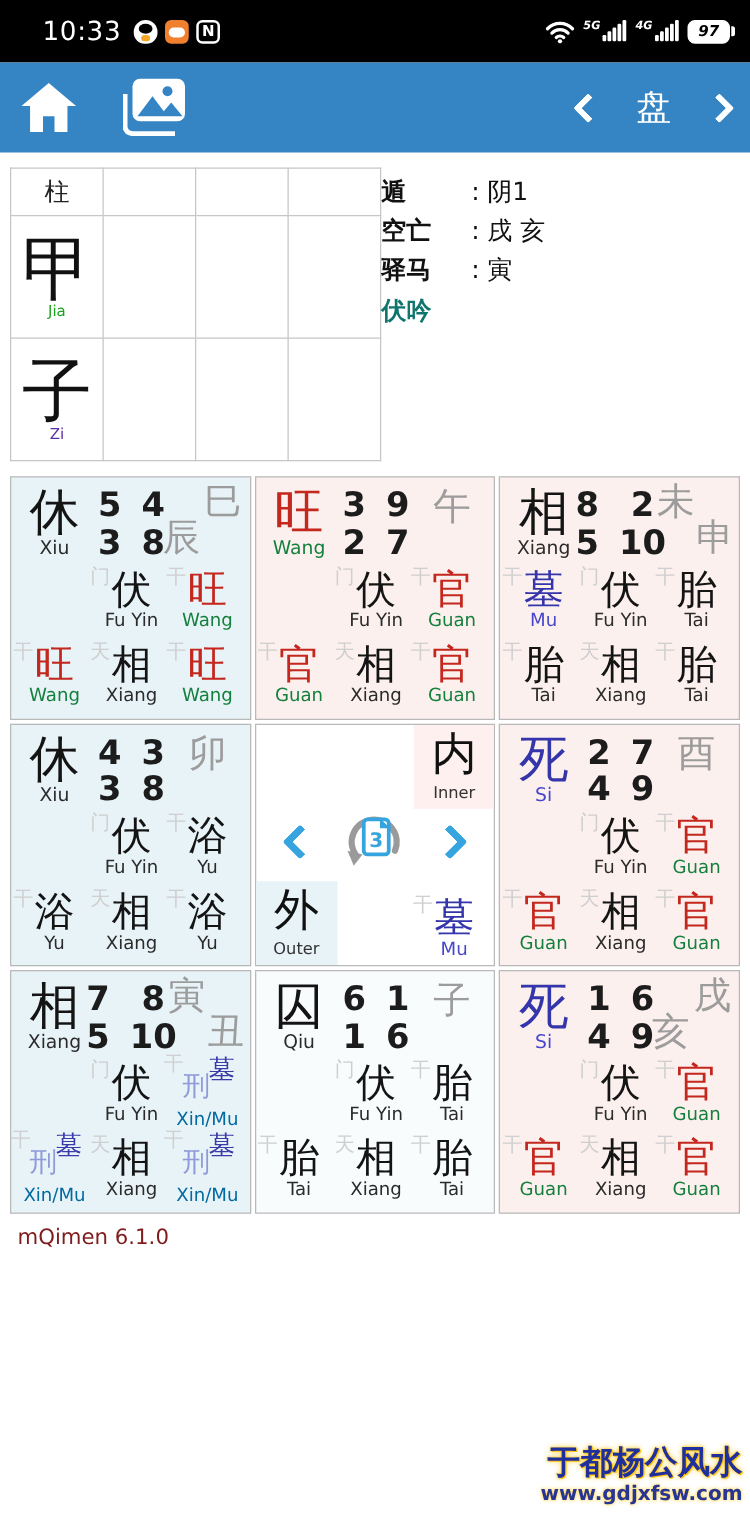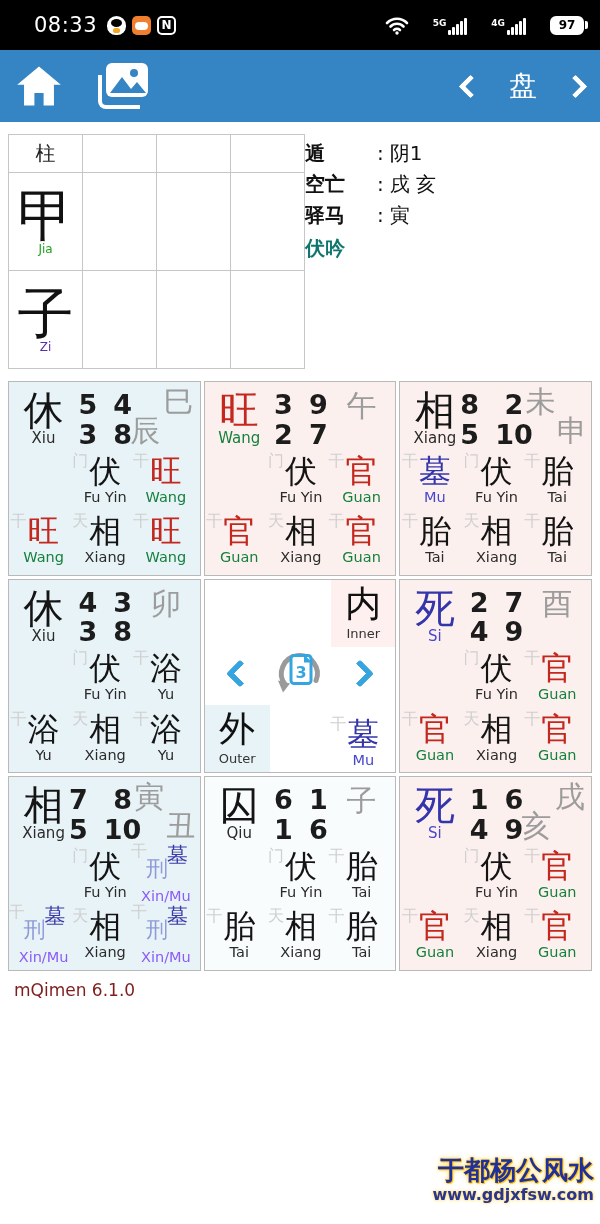--- a/index.html
+++ b/index.html
@@ -3,21 +3,21 @@
 <meta charset="utf-8">
 <style>
   * { margin:0; padding:0; box-sizing:border-box; }
   html,body { width:600px; height:1224px; }
   body { font-family:"DejaVu Sans","Liberation Sans",sans-serif; background:#ffffff; position:relative; overflow:hidden; }
 
   
   .statusbar { position:absolute; top:0; left:0; width:600px; height:50px; background:#000; display:flex; align-items:center; padding:0 12px; color:#fff; }
   .sb-time { font-size:21px; font-weight:500; margin-left:22px; letter-spacing:.5px; }
   .sb-icons-left { display:flex; align-items:center; gap:6px; margin-left:10px; }
-  .sb-right { margin-left:auto; display:flex; align-items:flex-end; gap:24px; }
+  .sb-right { margin-left:auto; display:flex; align-items:flex-start; gap:7px;font-style:italic; }
   .qq-icon { width:19px; height:19px; background:#fff; border-radius:50% 50% 46% 46%; position:relative; }
   .qq-icon::before { content:""; position:absolute; top:3px; left:4px; width:11px; height:8px; background:#000; border-radius:50%; }
   .qq-icon::after { content:""; position:absolute; bottom:2px; left:6px; width:7px; height:5px; background:#f5a623; border-radius:40%; }
   .game-icon { width:19px; height:19px; background:#f07f2e; border-radius:5px; position:relative; }
   .game-icon::before { content:""; position:absolute; top:6px; left:3px; width:13px; height:8px; background:#fff; border-radius:4px; }
   .nfc-icon { width:19px; height:19px; border:2px solid #fff; border-radius:5px; color:#fff; font-size:12px; font-weight:bold; display:flex; align-items:center; justify-content:center; }
   .sig { display:flex; align-items:flex-end; gap:1px; }
   .sig .g { font-size:9px; font-weight:bold; margin-right:1px; align-self:flex-start; }
   .sig i { display:block; width:3px; background:#fff; border-radius:1px; }
   .battery { display:flex; align-items:center; }
@@ -78,21 +78,21 @@
   .branches.diag-right .b1 { top:29px; right:-2px; }
 
   .slot { display:flex; flex-direction:column; align-items:center; justify-content:center; }
   .charwrap { position:relative; display:inline-block; }
   .tag { position:absolute; left:-17px; top:-3px; font-size:16px; color:#cfcfcf; font-family:"DejaVu Serif",serif; }
   .big { font-size:32px; line-height:1.1; font-family:"DejaVu Serif",serif; }
   .pin { font-size:14.5px; margin-top:0; }
   .c-black { color:#141414; } .pc-black { color:#2b2b2b;text-align:center; }
   .c-red { color:#c3271e; }  .pc-red { color:#15803d; }
   .c-blue { color:#3434ab; } .pc-blue { color:#4747cc; }
-  .pc-xinmu { color:#8b5cf6; }
+  .pc-xinmu { color:#0369a1; }
   .combo { position:relative; display:inline-block; width:36px; height:40px; }
   .combo .mu  { position:absolute; top:-3px; right:-4px; font-size:21px; color:#3a3aa8; font-family:"DejaVu Serif",serif; }
   .combo .xin { position:absolute; bottom:0; left:-2px; font-size:22px; color:#8f9ad8; font-family:"DejaVu Serif",serif; }
 
   
   .palace.center { display:block; }
   .c-inner { position:absolute; top:0; right:0; background:#fdf0ee; padding:4px 14px 5px; text-align:center; }
   .c-outer { position:absolute; bottom:0; left:0; background:#e8f3f7; padding:4px 14px 5px; text-align:center; }
   .c-corner-big { font-size:36px; font-family:"DejaVu Serif",serif; color:#111; line-height:1.1; display:block; }
   .c-corner-lab { font-size:13px; color:#333; }
@@ -105,21 +105,21 @@
   
   .version { position:absolute; left:14px; top:980px; font-size:17px; color:#7f1d1d; }
   .watermark { position:absolute; right:6px; top:1156px; text-align:right; line-height:1.15; }
   .wm1 { font-size:26px; font-weight:bold; font-family:"DejaVu Serif",serif; color:#1f2f9c; text-shadow:0 0 2px #ffbf00,0 0 5px #ffd54d,1px 1px 0 #ffbf00; }
   .wm2 { font-size:16px; font-weight:bold; color:#283593; text-shadow:0 0 2px #ffd54d,0 0 4px #ffe082; }
 </style>
 </head>
 <body>
 
 <div class="statusbar">
-  <span class="sb-time">08:33</span>
+  <span class="sb-time">10:33</span>
   <span class="sb-icons-left">
     <span class="qq-icon"></span>
     <span class="game-icon"></span>
     <span class="nfc-icon">N</span>
   </span>
   <span class="sb-right">
     <svg width="24" height="19" viewBox="0 0 24 19">
       <path d="M2 7 A 14 14 0 0 1 22 7" stroke="#fff" stroke-width="2.6" fill="none" stroke-linecap="round"></path>
       <path d="M5.5 10.5 A 9 9 0 0 1 18.5 10.5" stroke="#fff" stroke-width="2.6" fill="none" stroke-linecap="round"></path>
       <path d="M9 14 A 4.5 4.5 0 0 1 15 14" stroke="#fff" stroke-width="2.6" fill="none" stroke-linecap="round"></path>

